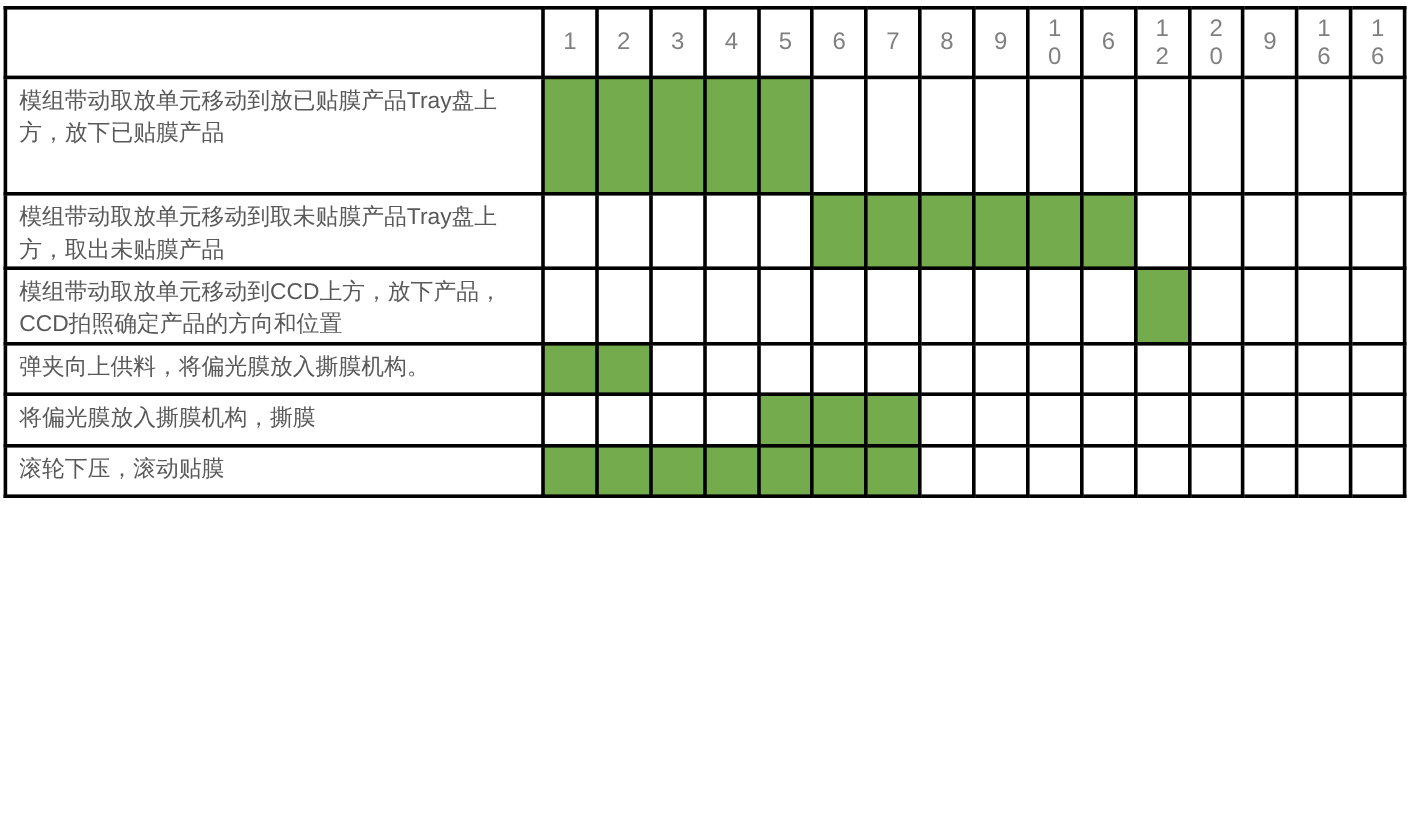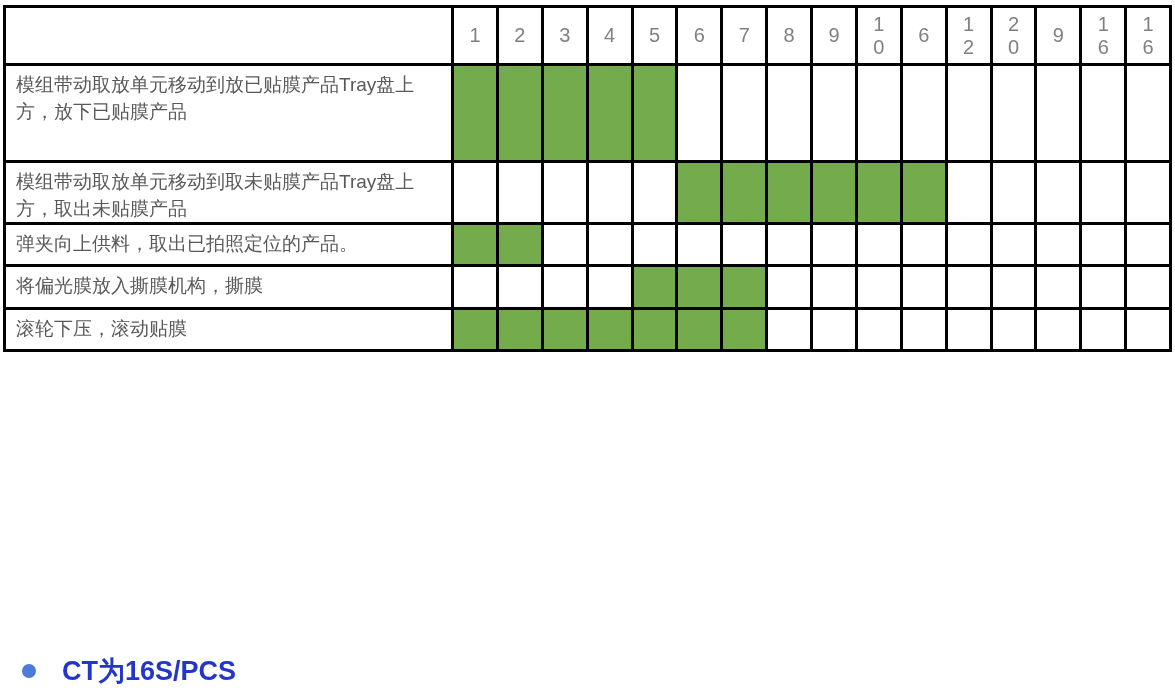--- a/index.html
+++ b/index.html
@@ -149,22 +149,41 @@
           <td class="slot on"></td>
           <td class="slot on"></td>
           <td class="slot on"></td>
           <td class="slot on"></td>
           <td class="slot"></td>
           <td class="slot"></td>
           <td class="slot"></td>
           <td class="slot"></td>
           <td class="slot"></td>
         </tr>
+        <tr style="height: 63px;">
+          <td class="label-col task-label">模组带动取放单元移动到CCD上方，放下产品，CCD拍照确定产品的方向和位置</td>
+          <td class="slot"></td>
+          <td class="slot"></td>
+          <td class="slot"></td>
+          <td class="slot"></td>
+          <td class="slot"></td>
+          <td class="slot"></td>
+          <td class="slot"></td>
+          <td class="slot"></td>
+          <td class="slot"></td>
+          <td class="slot"></td>
+          <td class="slot"></td>
+          <td class="slot on"></td>
+          <td class="slot"></td>
+          <td class="slot"></td>
+          <td class="slot"></td>
+          <td class="slot"></td>
+        </tr>
         <tr style="height: 42px;">
-          <td class="label-col task-label">弹夹向上供料，取出已拍照定位的产品。</td>
+          <td class="label-col task-label">弹夹向上供料，将偏光膜放入撕膜机构。</td>
           <td class="slot on"></td>
           <td class="slot on"></td>
           <td class="slot"></td>
           <td class="slot"></td>
           <td class="slot"></td>
           <td class="slot"></td>
           <td class="slot"></td>
           <td class="slot"></td>
           <td class="slot"></td>
           <td class="slot"></td>
@@ -209,18 +228,14 @@
           <td class="slot"></td>
           <td class="slot"></td>
           <td class="slot"></td>
           <td class="slot"></td>
           <td class="slot"></td>
           <td class="slot"></td>
         </tr>
       </tbody>
   </table>
 
-  <div class="note">
-    <span class="bullet"></span>
-    <span class="note-text">CT为16S/PCS</span>
-  </div>
 
 </div>
 
 </body></html>

